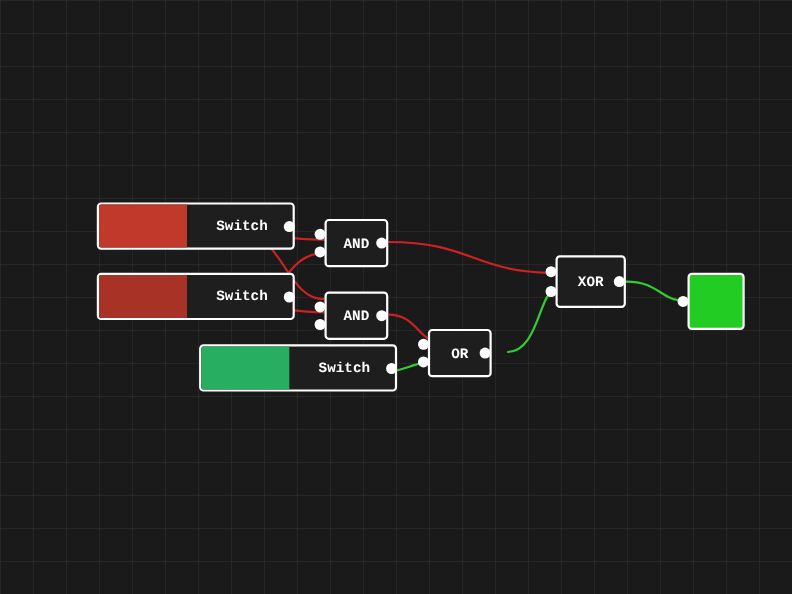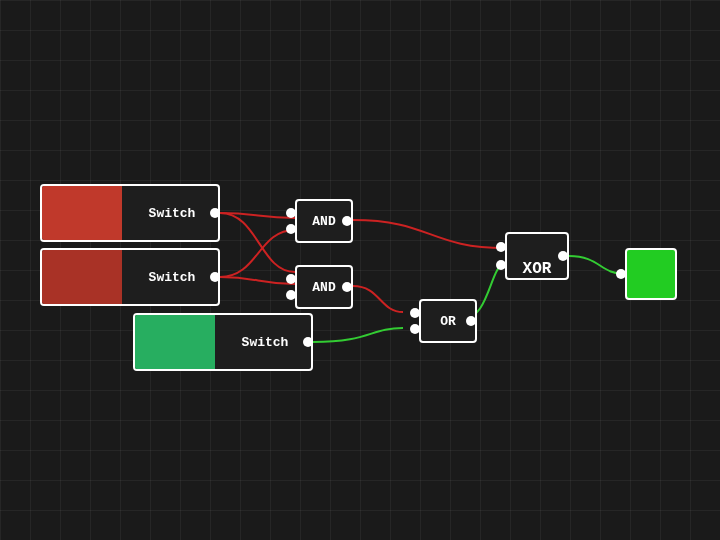--- a/index.html
+++ b/index.html
@@ -31,21 +31,22 @@
       background: #1e1e1e;
       display: flex;
       align-items: center;
       color: #ffffff;
       font-size: 13px;
       font-weight: bold;
     }
 
     .switch-node {
       width: 180px;
-      height: 58px;
+      height: 43px;
+      margin-left: 48px;
     }
 
     .switch-color {
       width: 80px;
       height: 100%;
       border-radius: 2px 0 0 2px;
       flex-shrink: 0;
     }
 
     .switch-label {
@@ -58,22 +59,21 @@
       width: 58px;
       height: 44px;
       justify-content: center;
       font-size: 13px;
     }
 
     .xor-node {
       width: 64px;
       height: 48px;
       justify-content: center;
-      font-size: 16px;
-      align-items: flex-end;
+      font-size: 13px;
     }
 
     .output-node {
       width: 52px;
       height: 52px;
       background: #22cc22;
       border: 2px solid #ffffff;
       border-radius: 4px;
     }
 
@@ -147,21 +147,21 @@
   <div class="dot" style="right: -6px; top: 50%;"></div>
 </div>
 
 <div class="node gate-node" style="left: 295px; top: 265px;">
   <div class="dot" style="left: -6px; top: 30%;"></div>
   <div class="dot" style="left: -6px; top: 70%;"></div>
   <span>AND</span>
   <div class="dot" style="right: -6px; top: 50%;"></div>
 </div>
 
-<div class="node gate-node" style="left: 419px; top: 299px; width: 58px;">
+<div class="node gate-node" style="left: 389px; top: 299px; width: 58px;">
   <div class="dot" style="left: -6px; top: 30%;"></div>
   <div class="dot" style="left: -6px; top: 70%;"></div>
   <span style="width:100%;text-align:center;">OR</span>
   <div class="dot" style="right: -6px; top: 50%;"></div>
 </div>
 
 <div class="node xor-node" style="left: 505px; top: 232px;">
   <div class="dot" style="left: -6px; top: 30%;"></div>
   <div class="dot" style="left: -6px; top: 70%;"></div>
   <span style="width:100%;text-align:center;">XOR</span>

